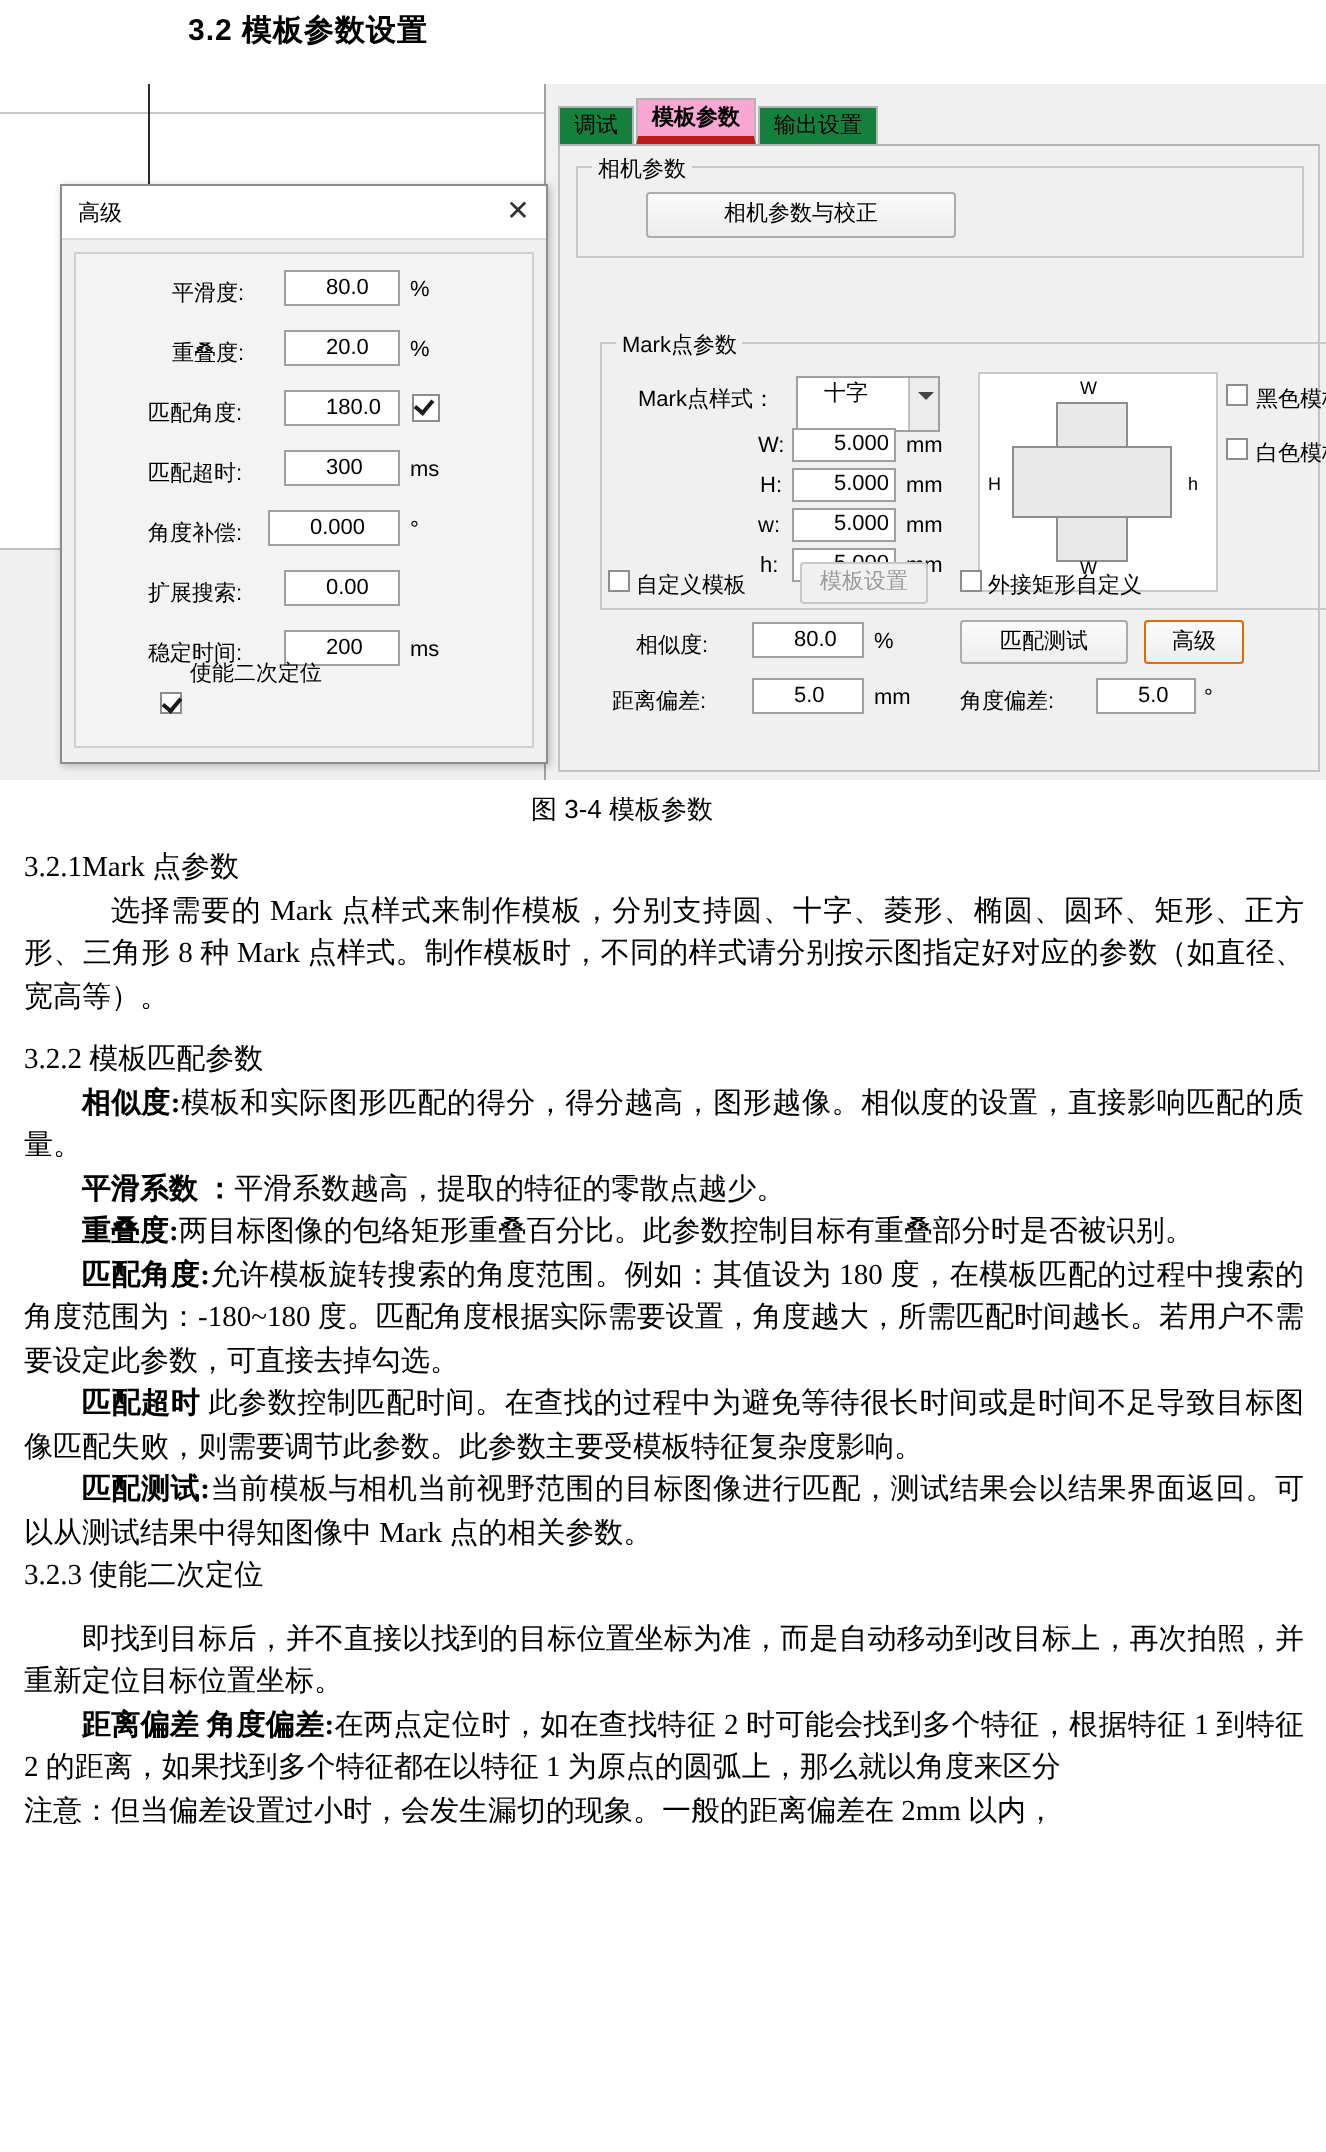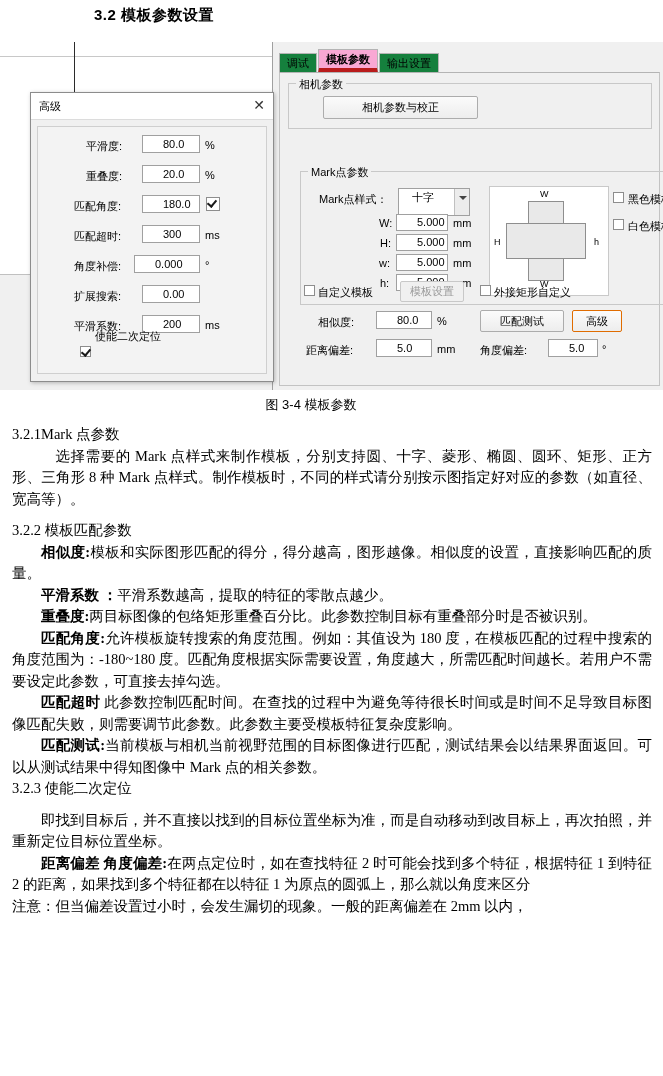--- a/index.html
+++ b/index.html
@@ -423,21 +423,21 @@
       <div class="tf" style="left:104px; top:98px; width:58px; height:18px; line-height:16px;">300</div>
       <div class="lbl" style="left:167px; top:102px;">ms</div>
 
       <div class="lbl" style="left:36px; top:132px;">角度补偿:</div>
       <div class="tf" style="left:96px; top:128px; width:66px; height:18px; line-height:16px;">0.000</div>
       <div class="lbl" style="left:167px; top:132px;">°</div>
 
       <div class="lbl" style="left:36px; top:162px;">扩展搜索:</div>
       <div class="tf" style="left:104px; top:158px; width:58px; height:18px; line-height:16px;">0.00</div>
 
-      <div class="lbl" style="left:36px; top:192px;">平滑系数:</div>
+      <div class="lbl" style="left:36px; top:192px;">稳定时间:</div>
       <div class="tf" style="left:104px; top:188px; width:58px; height:18px; line-height:16px;">200</div>
       <div class="lbl" style="left:167px; top:192px;">ms</div>
 
       <div class="cb checked" style="left:42px; top:219px;"></div>
       <div class="lbl" style="left:57px; top:202px;">使能二次定位</div>
     </div>
   </div>
 
 </div>
 

